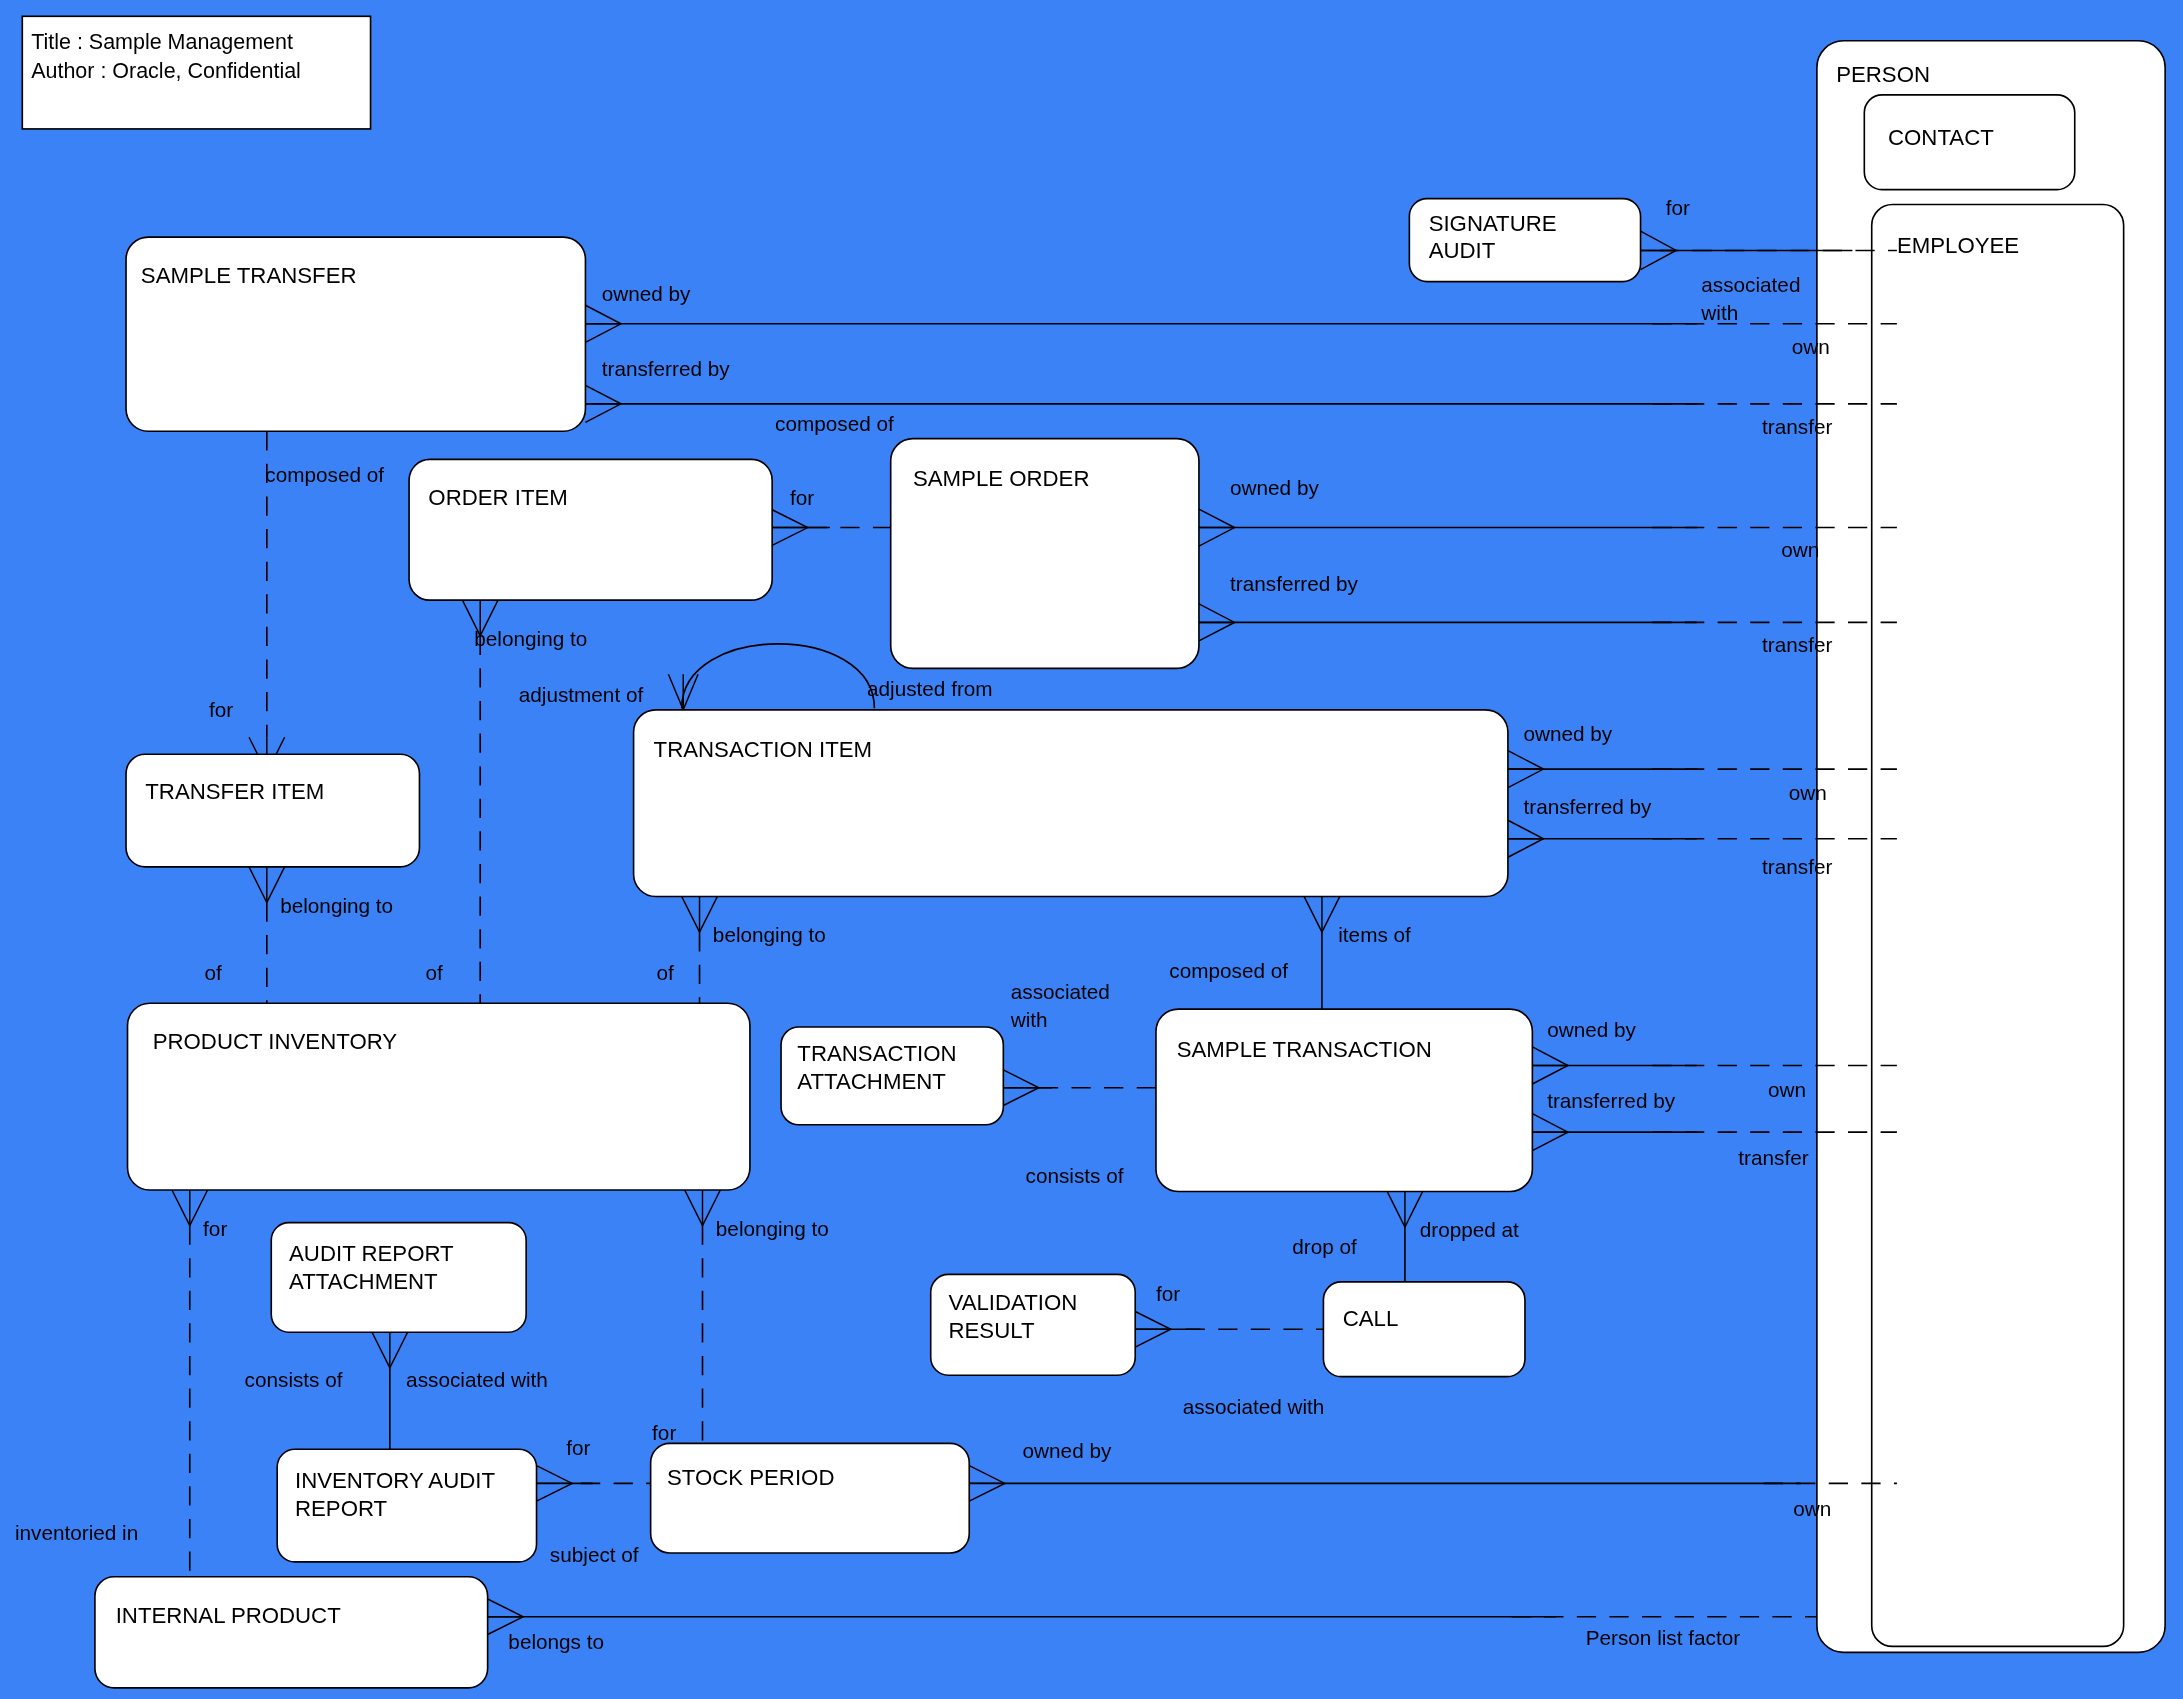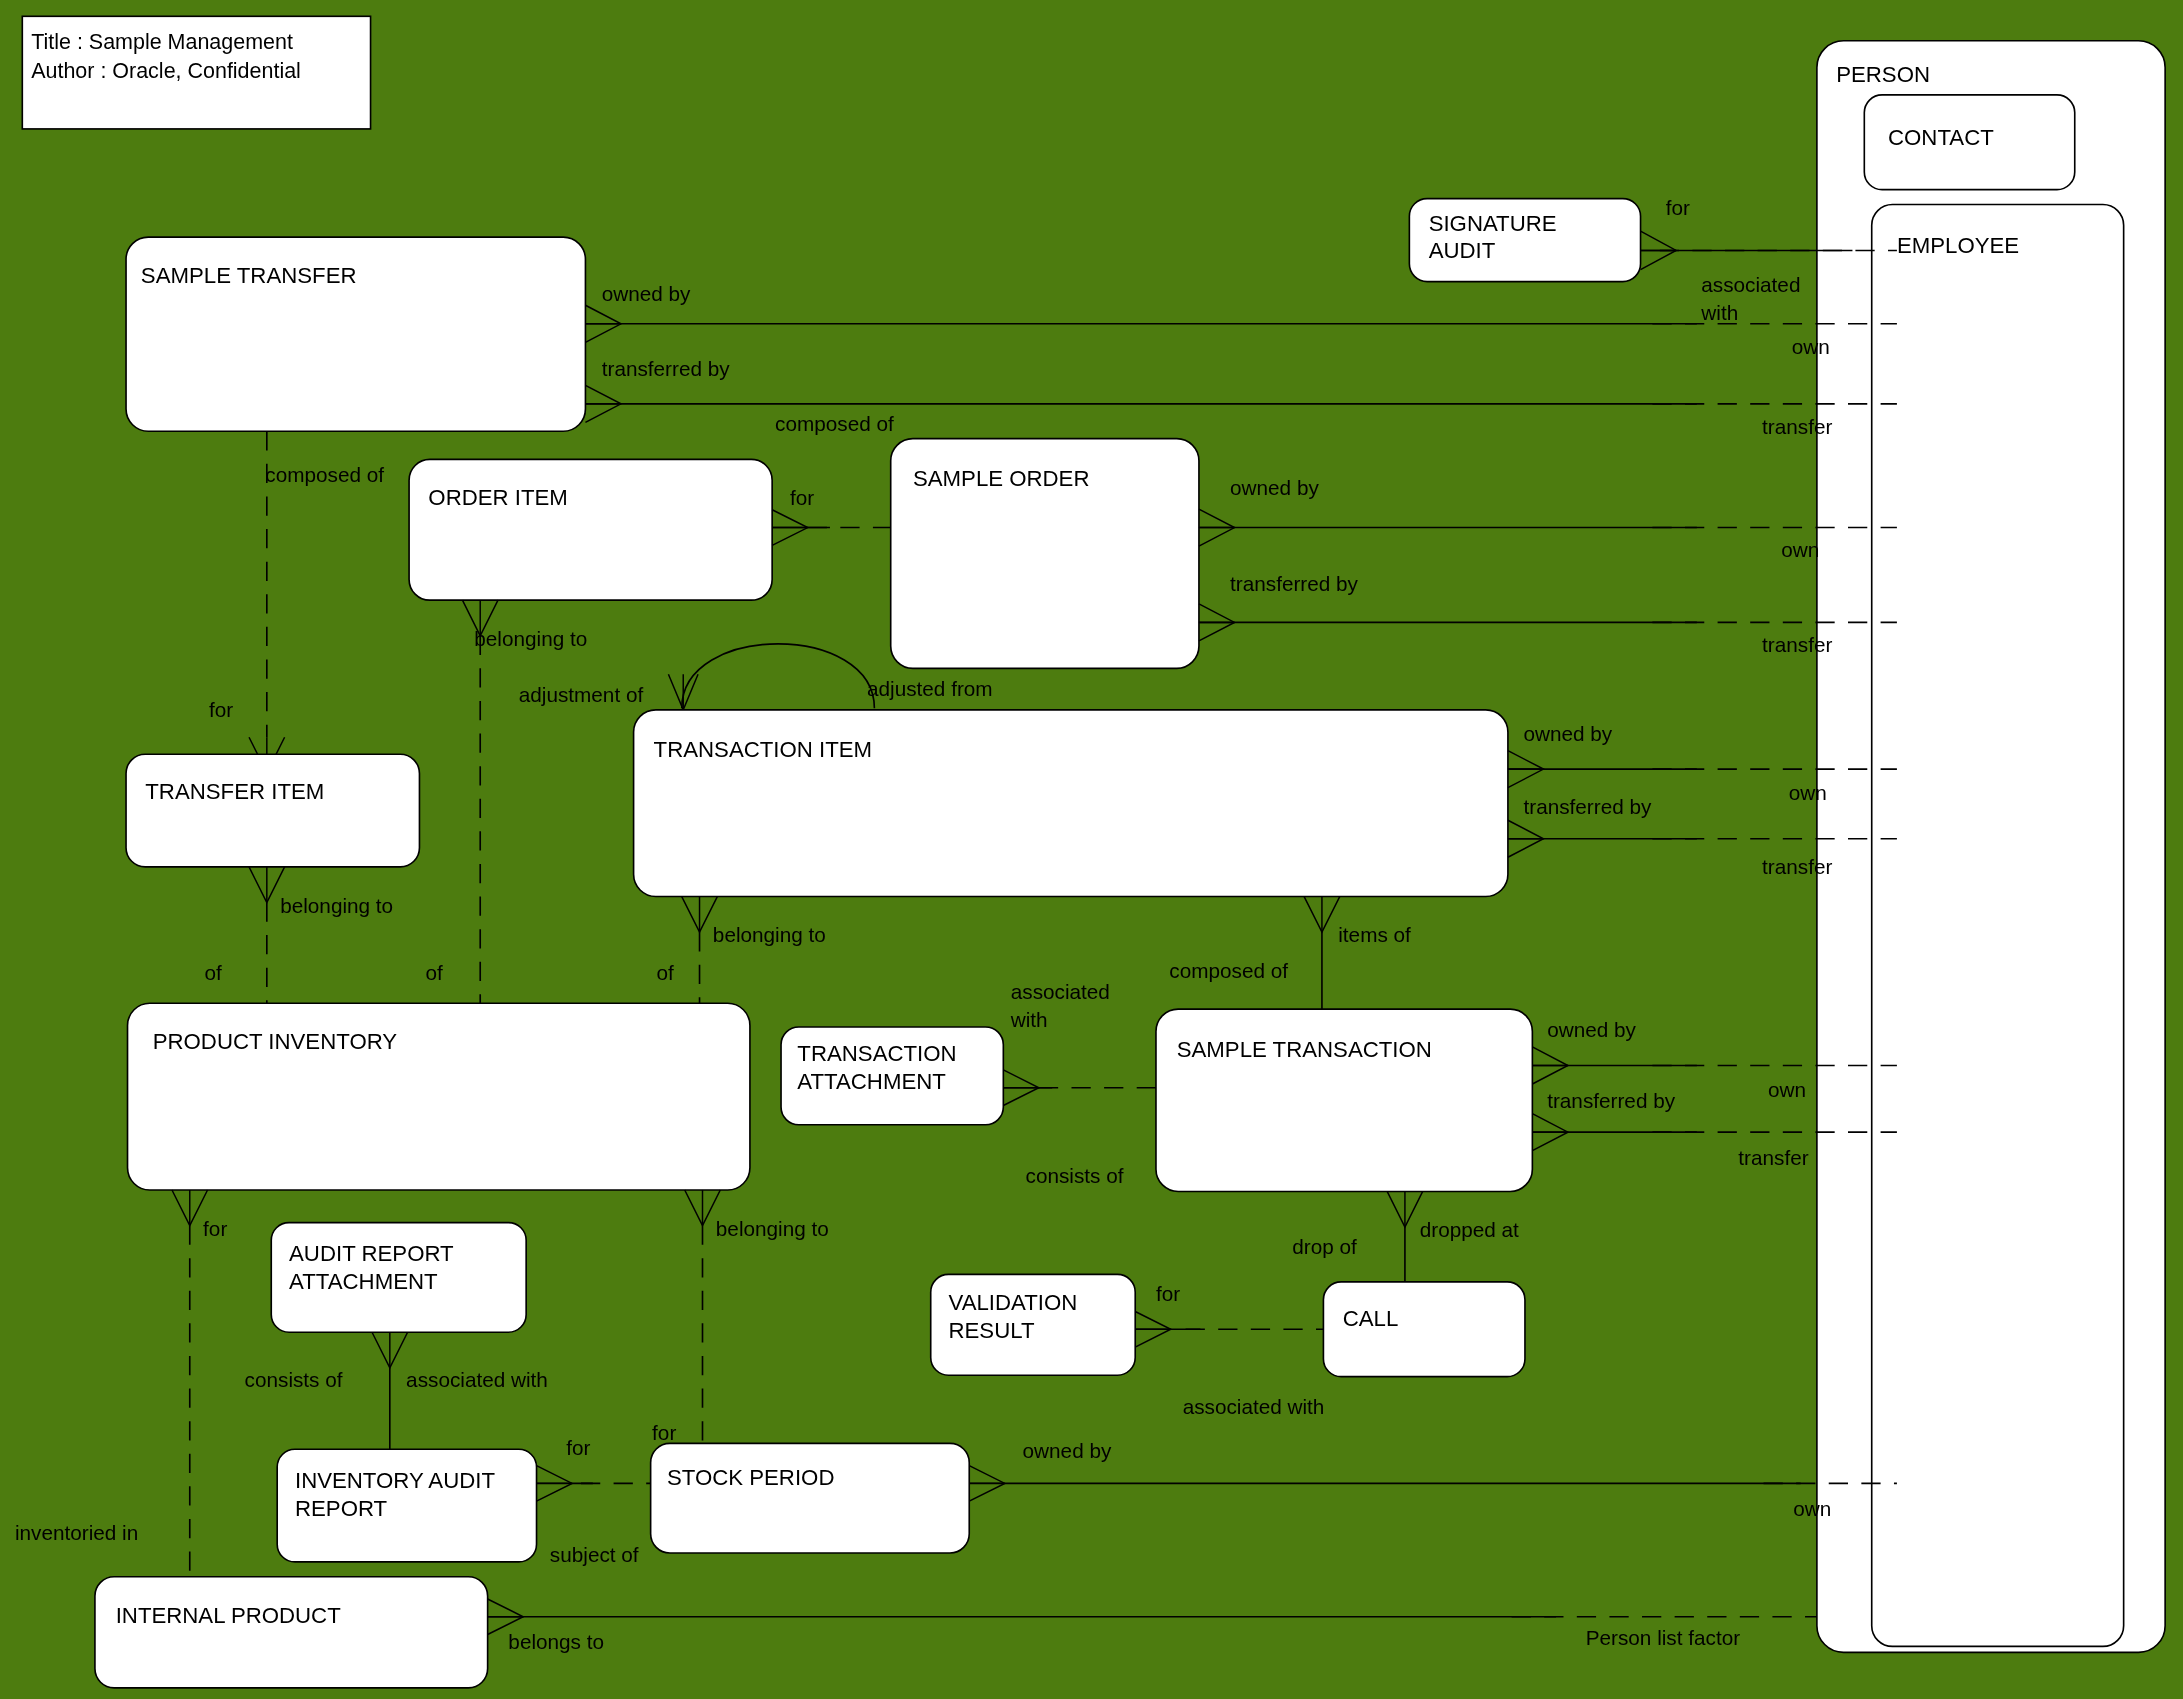--- a/index.html
+++ b/index.html
@@ -4,21 +4,21 @@
 <style>
   html, body {
     margin: 0;
     padding: 0;
     background: #ffffff;
   }
   #diagram-root {
     position: relative;
     width: 2183px;
     height: 1699px;
-    background: #4d7c0f;
+    background: #3b82f6;
     font-family: "Liberation Sans", sans-serif;
   }
   svg.er-canvas {
     position: absolute;
     top: 0;
     left: 0;
     width: 2183px;
     height: 1699px;
   }
   .ent-box {

